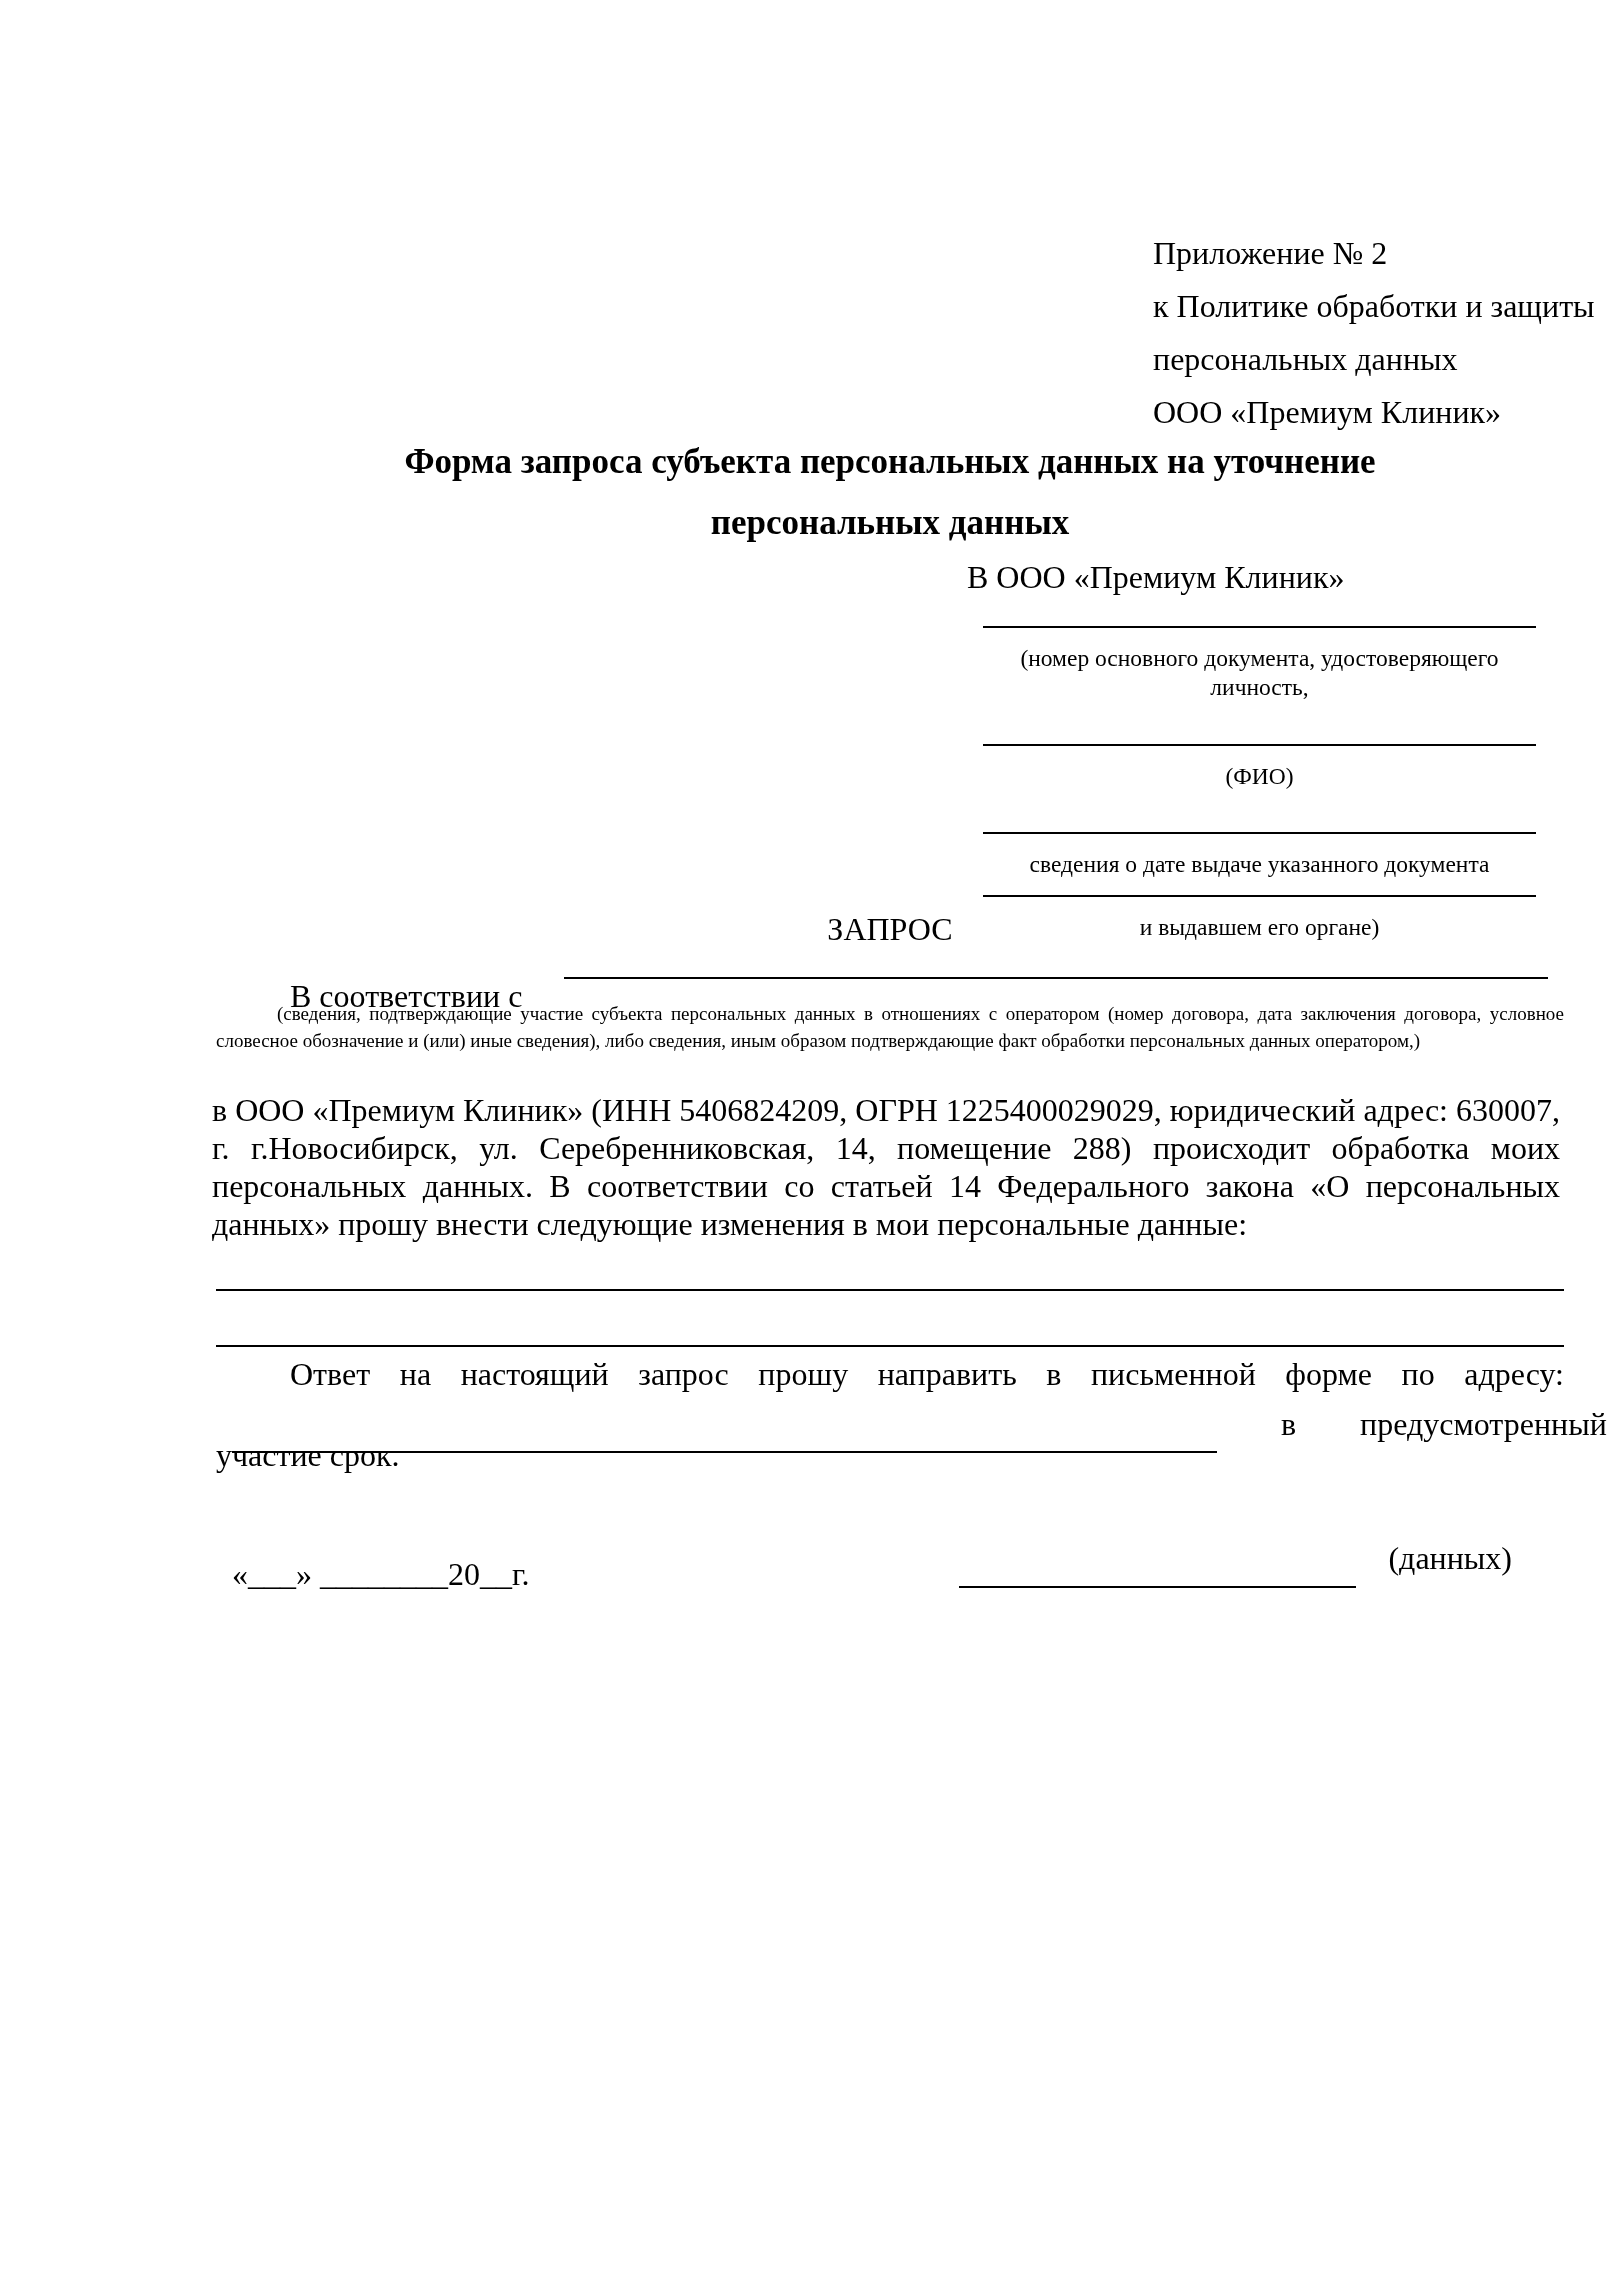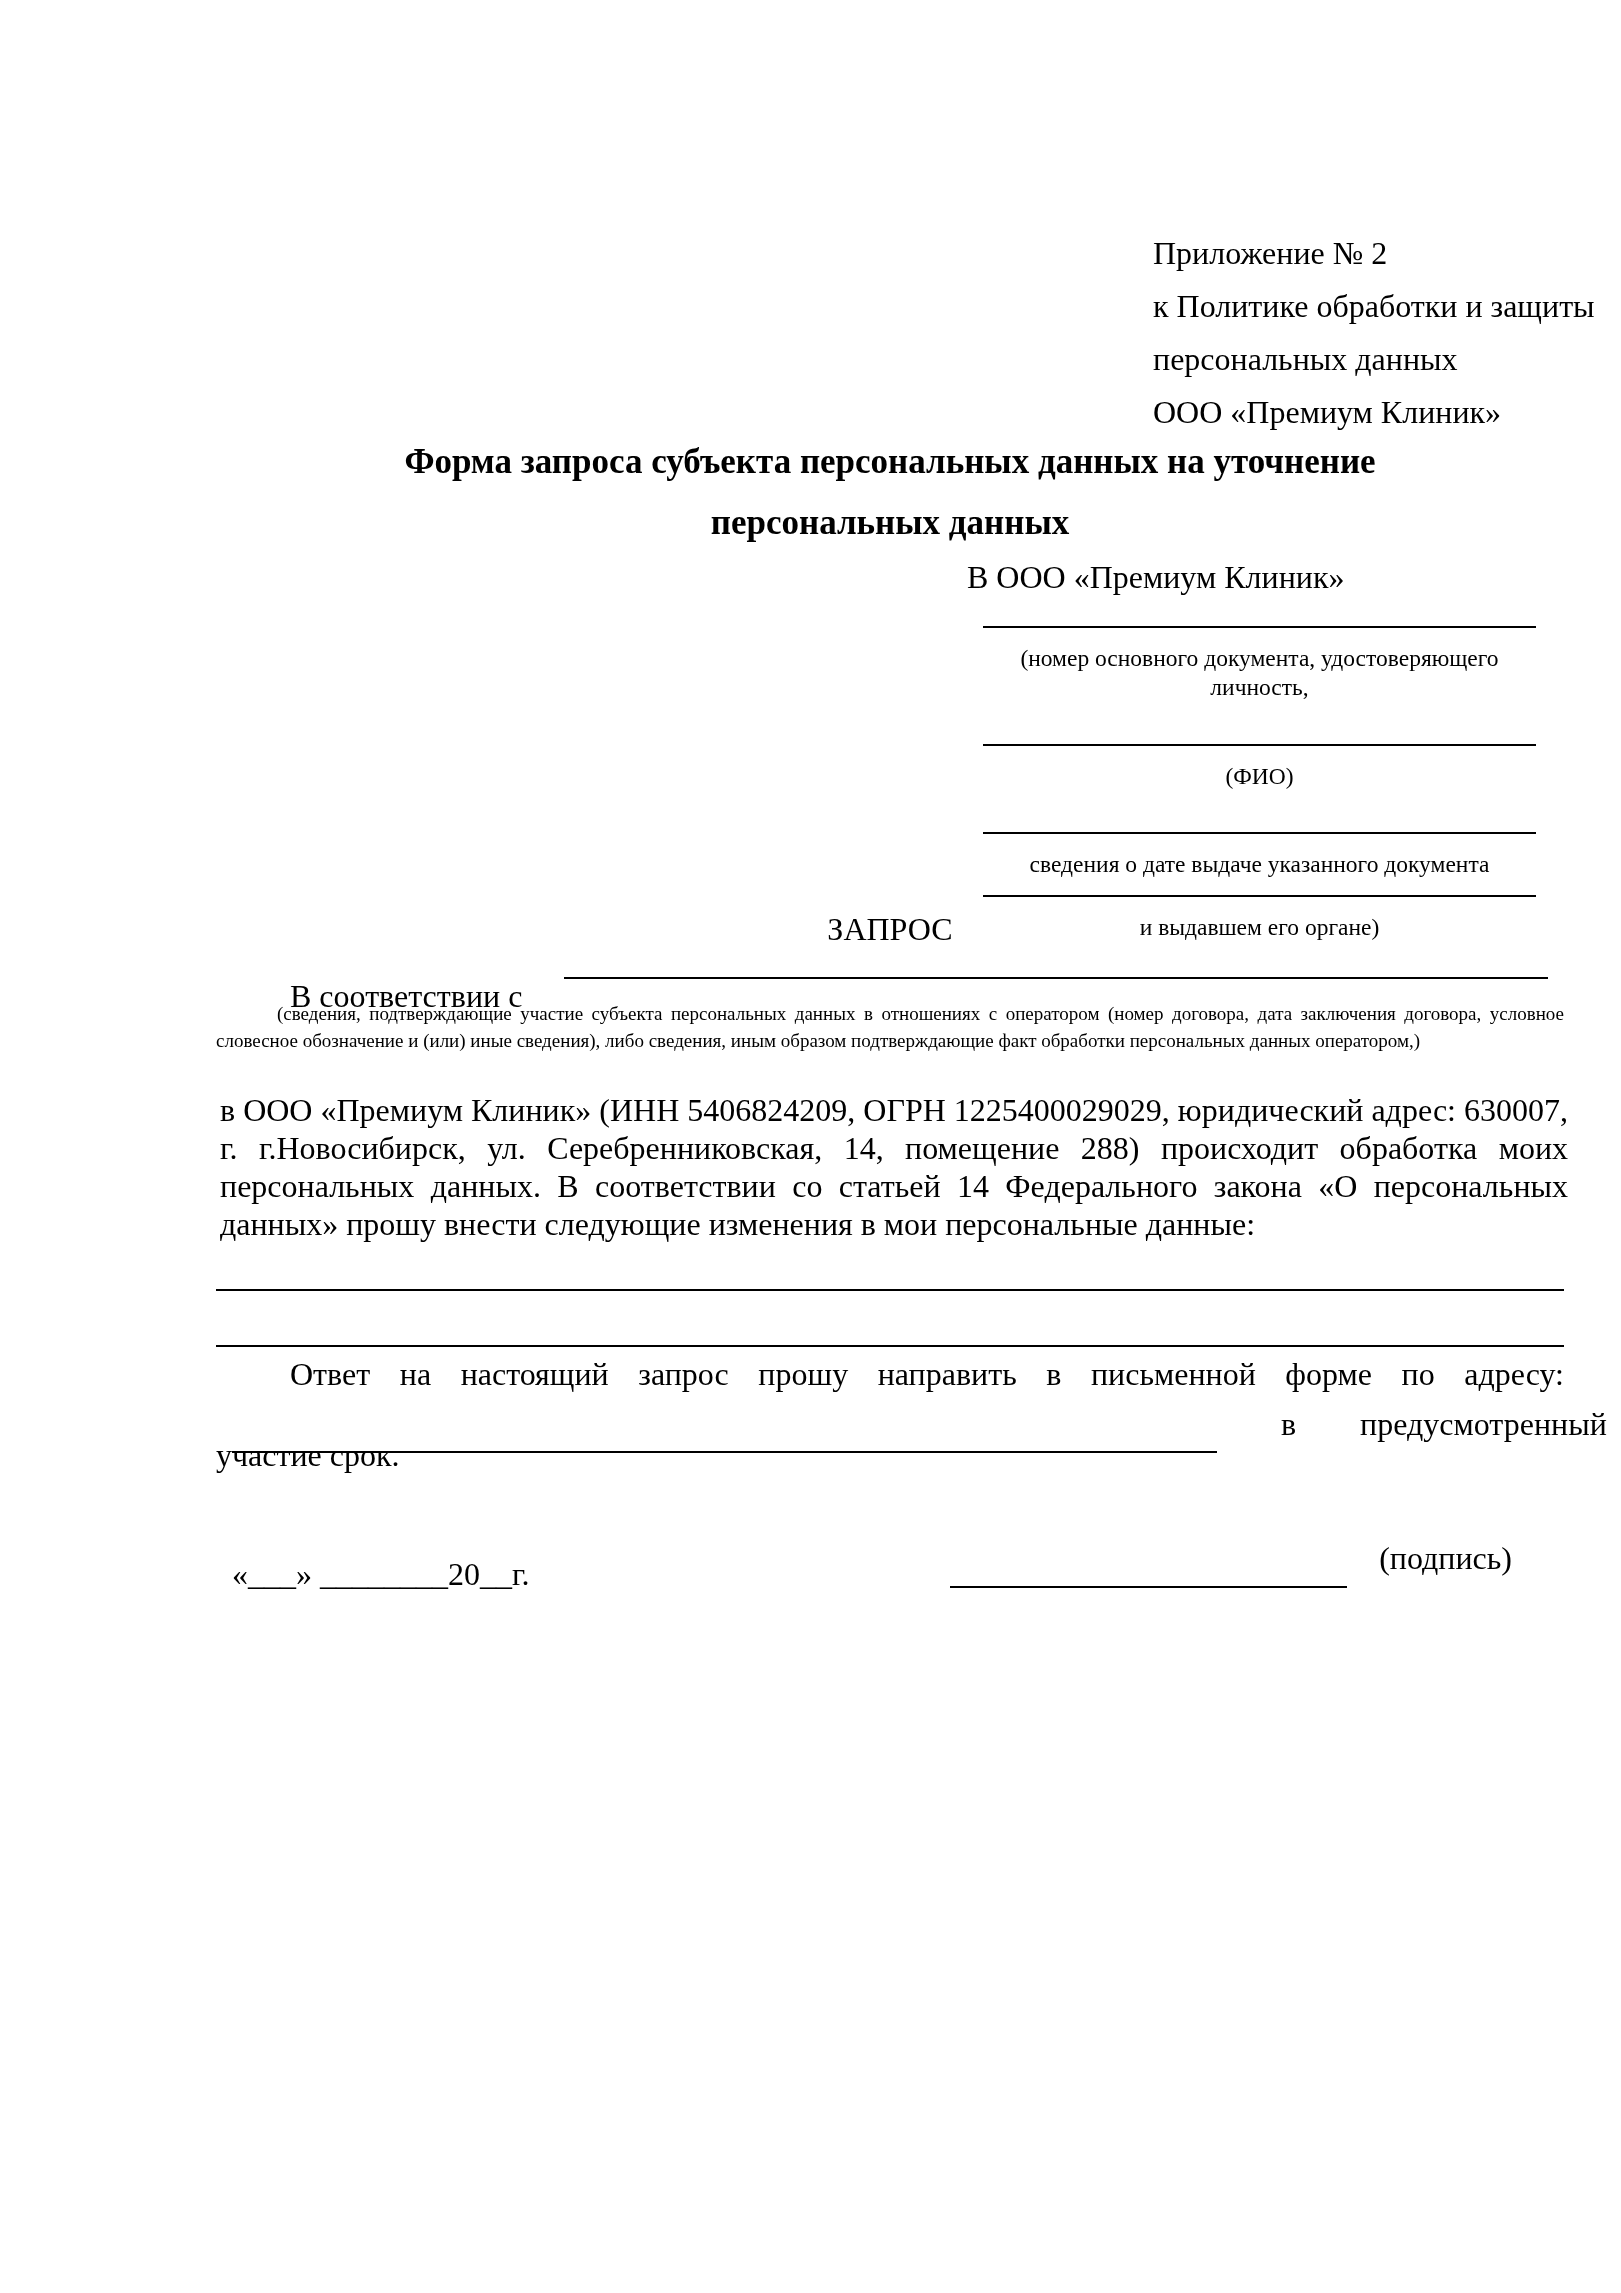--- a/index.html
+++ b/index.html
@@ -31,21 +31,21 @@
                      font-size:32px; line-height:39px; }
 
   .intro-row { position:absolute; left:152px; top:897px; width:1348px; display:flex;
                align-items:flex-start; font-size:32px; line-height:38px; }
   .intro-row .intro-label { margin-left:74px; white-space:nowrap; padding-right:9.8px; }
   .blank-fill { flex:1; border-bottom:2.9px solid #000; margin-bottom:4.9px; height:0; }
 
   .fineprint { position:absolute; left:152px; top:936px; width:1348px; font-size:19px;
                line-height:27px; text-align:justify; text-indent:61px; }
 
-  .body-par { position:absolute; left:156px; top:1027px; width:1348px; font-size:32px;
+  .body-par { position:absolute; left:148px; top:1027px; width:1348px; font-size:32px;
               line-height:38px; text-align:justify; }
 
   .hr-blank { position:absolute; left:152px; width:1348px; height:0; border-top:2.9px solid #000; }
   .hr-1 { top:1225px; }
   .hr-2 { top:1281px; }
 
   .reply-par { position:absolute; left:152px; top:1291px; width:1348px; font-size:32px;
                line-height:38px; text-align:justify; text-align-last:justify; text-indent:74px; }
 
   .reply-row2 { position:absolute; left:152px; top:1325px; width:1348px; display:flex;
@@ -122,18 +122,18 @@
     <span class="gap"></span>
     <span class="tail-word">предусмотренный</span>
   </div>
 
   <div class="reply-end">участие срок.</div>
 
   <div class="footer-row">
     <span>«___» ________20__г.</span>
     <span class="sig-group">
       <span class="sig-line"></span>
-      <span>(подпись)</span>
+      <span>(данных)</span>
     </span>
   </div>
 
 </div>
 
 
 </body></html>

